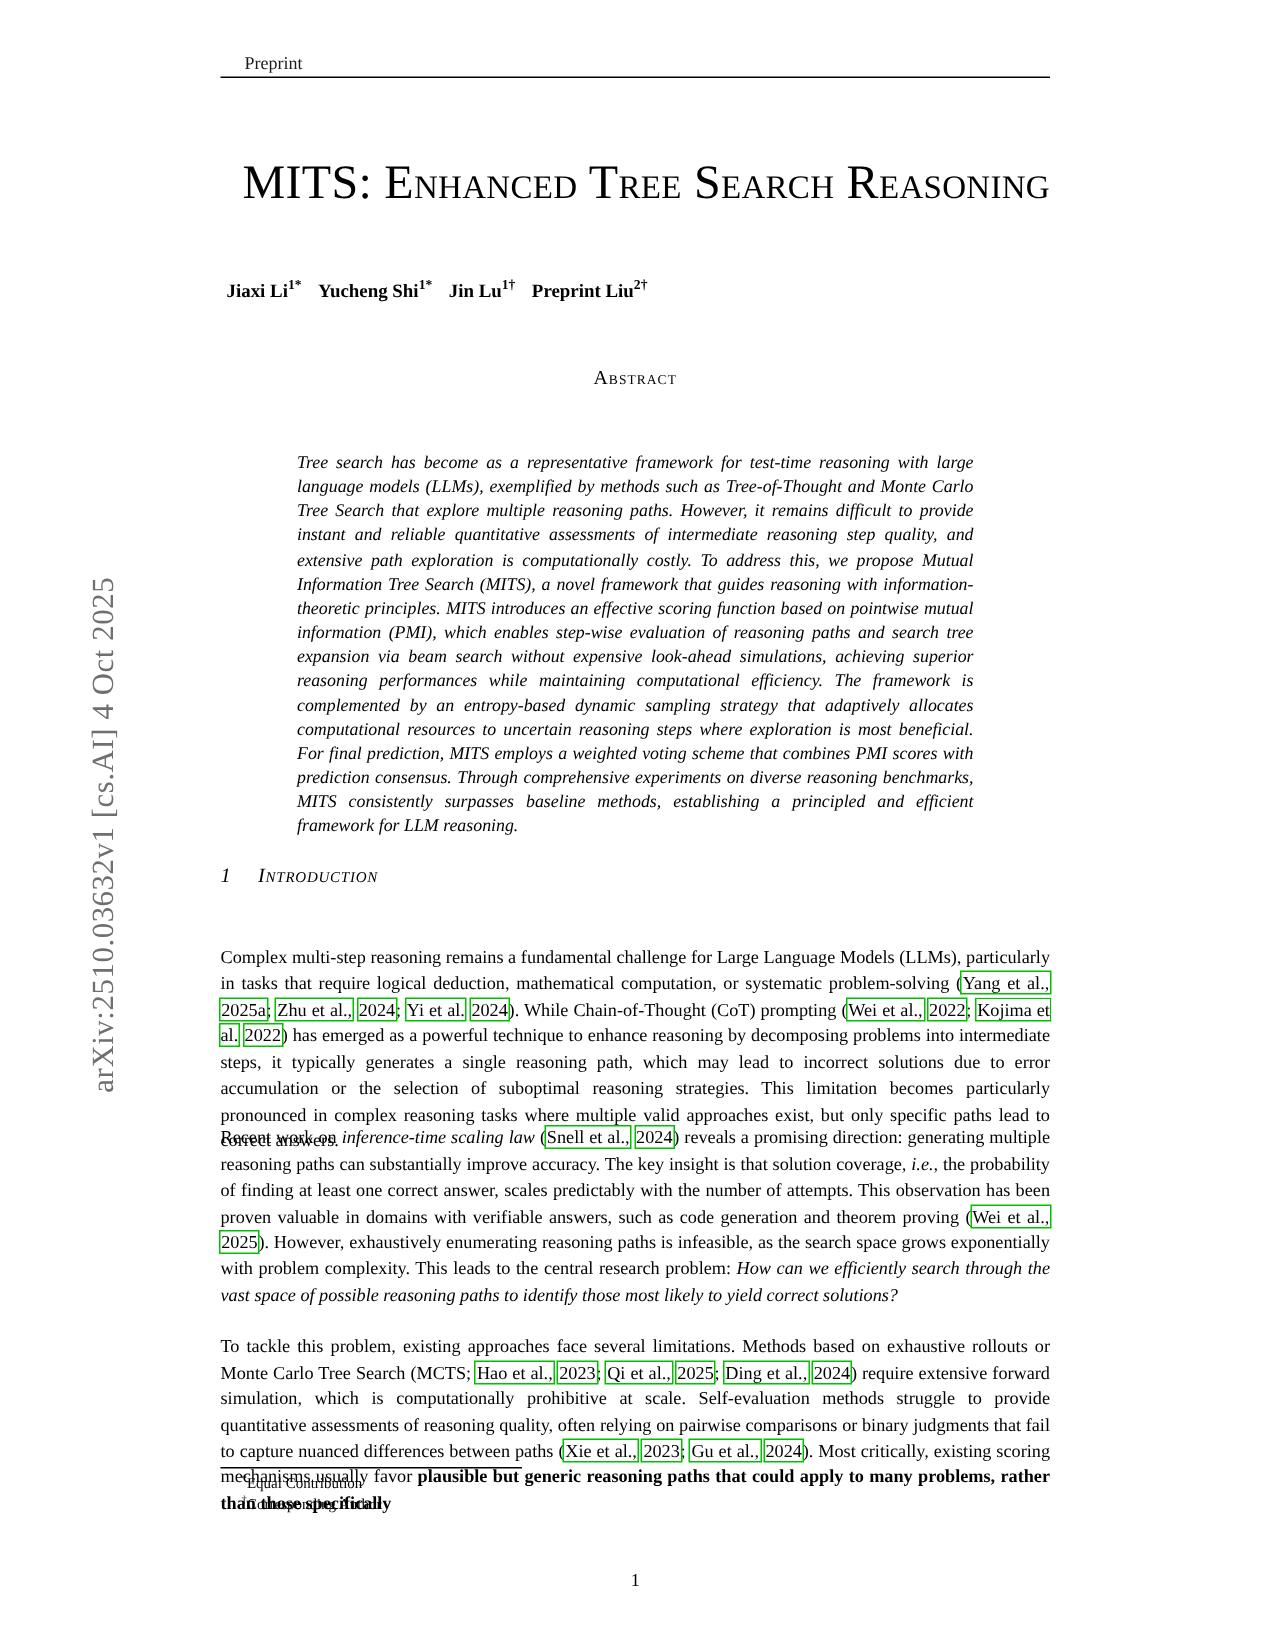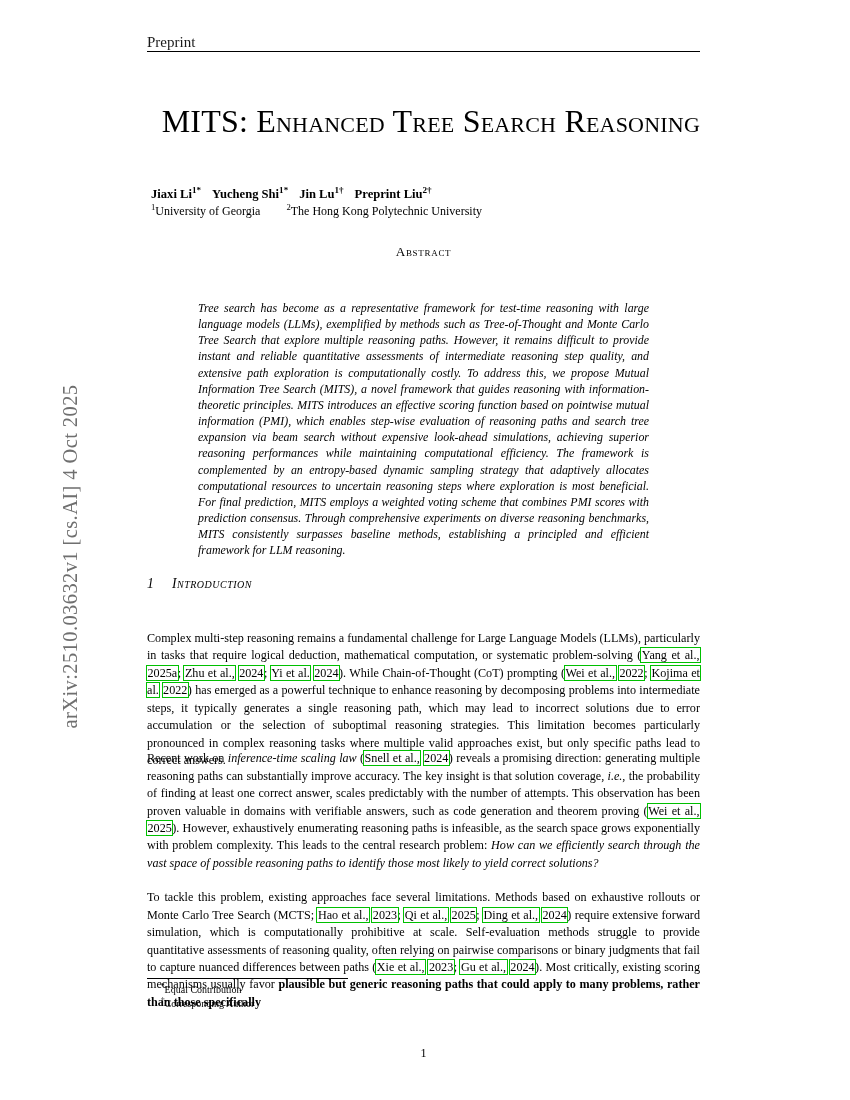--- a/index.html
+++ b/index.html
@@ -49,23 +49,24 @@
   }
 
   
   #runninghead {
     position: absolute;
     top: 36px;
     left: 0;
     width: 553px;
   }
   #runninghead .rh-label {
-    font-size: 15px;
+    font-size: 12px;
     line-height: 13px;
     color: #1a1a1a;
+    margin-left: 16px;
   }
   #runninghead .rh-rule {
     margin-top: 2px;
     border-bottom: 1.1px solid #000;
     width: 553px;
   }
 
   
   #title-block {
     position: absolute;
@@ -211,23 +212,20 @@
   </div>
 
   <div id="title-block">
     <div class="title-line"><span>MITS:</span> <span class="sc">Enhanced Tree Search Reasoning</span></div>
   </div>
 
   <div id="authors-block">
     <div class="author-line">
       <span><span>Jiaxi Li</span><sup>1*</sup></span><span class="gap"></span><span><span>Yucheng Shi</span><sup>1*</sup></span><span class="gap"></span><span><span>Jin Lu</span><sup>1†</sup></span><span class="gap"></span><span><span>Preprint Liu</span><sup>2†</sup></span>
     </div>
-    <div class="affil-line">
-      <span><sup>1</sup><span>University of Georgia</span></span><span class="gap"></span><span><sup>2</sup><span>The Hong Kong Polytechnic University</span></span>
-    </div>
   </div>
 
   <div id="abstract-block">
     <div id="abstract-heading">Abstract</div>
     <div id="abstract-body">Tree search has become as a representative framework for test-time reasoning with large language models (LLMs), exemplified by methods such as Tree-of-Thought and Monte Carlo Tree Search that explore multiple reasoning paths. However, it remains difficult to provide instant and reliable quantitative assessments of intermediate reasoning step quality, and extensive path exploration is computationally costly. To address this, we propose Mutual Information Tree Search (MITS), a novel framework that guides reasoning with information-theoretic principles. MITS introduces an effective scoring function based on pointwise mutual information (PMI), which enables step-wise evaluation of reasoning paths and search tree expansion via beam search without expensive look-ahead simulations, achieving superior reasoning performances while maintaining computational efficiency. The framework is complemented by an entropy-based dynamic sampling strategy that adaptively allocates computational resources to uncertain reasoning steps where exploration is most beneficial. For final prediction, MITS employs a weighted voting scheme that combines PMI scores with prediction consensus. Through comprehensive experiments on diverse reasoning benchmarks, MITS consistently surpasses baseline methods, establishing a principled and efficient framework for LLM reasoning.</div>
   </div>
 
   <div id="sec1-heading"><span class="num">1</span><span>Introduction</span></div>
 
   <p class="body-par" id="par-1"><span>Complex multi-step reasoning remains a fundamental challenge for Large Language Models (LLMs), particularly in tasks that require logical deduction, mathematical computation, or systematic problem-solving (</span><span class="cbox">Yang et al.,</span> <span class="cbox">2025a</span>; <span class="cbox">Zhu et al.,</span> <span class="cbox">2024</span>; <span class="cbox">Yi et al.</span> <span class="cbox">2024</span><span>). While Chain-of-Thought (CoT) prompting (</span><span class="cbox">Wei et al.,</span> <span class="cbox">2022</span>; <span class="cbox">Kojima et al.</span> <span class="cbox">2022</span><span>) has emerged as a powerful technique to enhance reasoning by decomposing problems into intermediate steps, it typically generates a single reasoning path, which may lead to incorrect solutions due to error accumulation or the selection of suboptimal reasoning strategies. This limitation becomes particularly pronounced in complex reasoning tasks where multiple valid approaches exist, but only specific paths lead to correct answers.</span></p>

